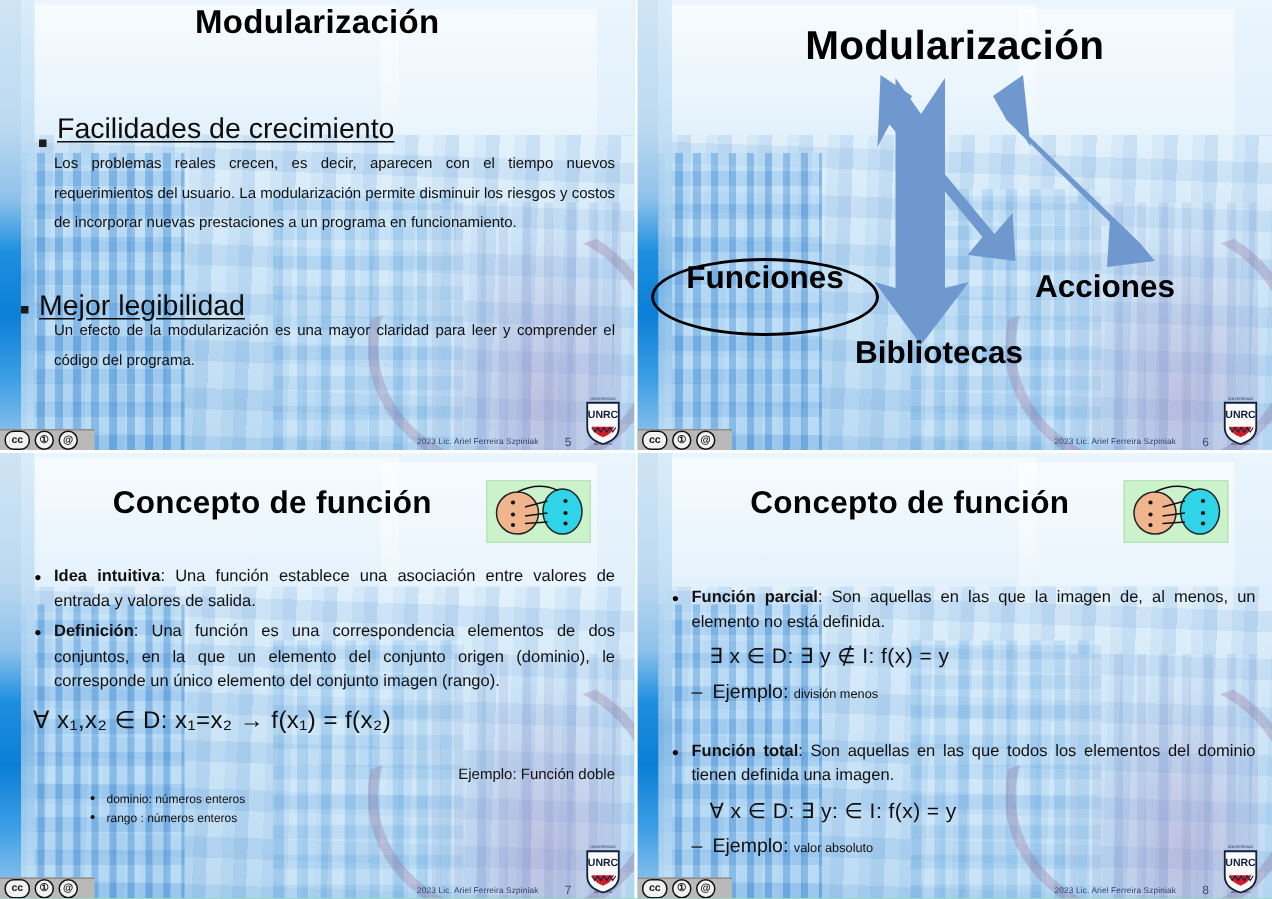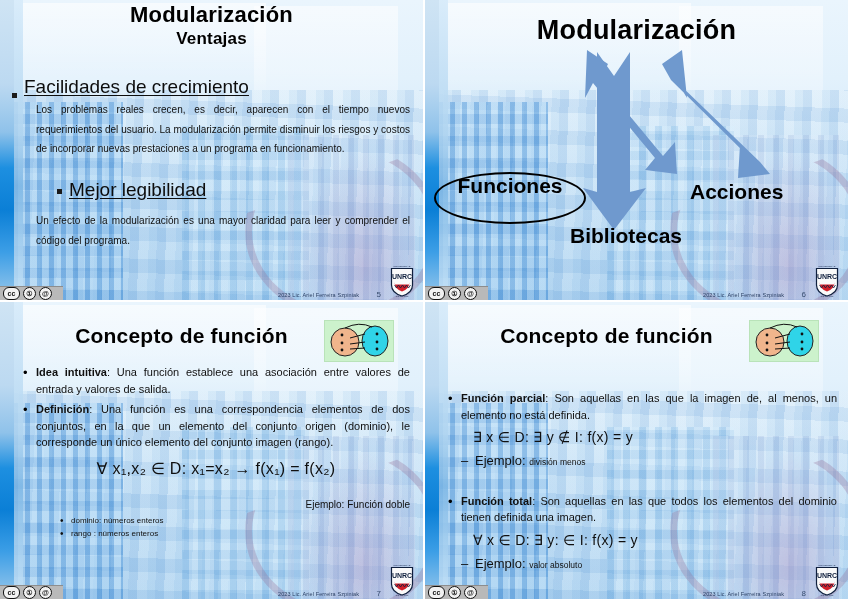--- a/index.html
+++ b/index.html
@@ -152,21 +152,21 @@
   ul.bl>li:before{
     content:"•";position:absolute;left:1px;top:-1px;font-size:13px;color:#000;
   }
   ul.sub{margin:2px 0 0 38px;padding:0;list-style:none;}
   ul.sub>li{position:relative;padding-left:11px;font-size:8px;line-height:1.7;}
   ul.sub>li:before{content:"•";position:absolute;left:0;top:-2px;font-size:10px;}
   .dash{position:relative;padding-left:14px;font-size:13px;margin-top:3px;}
   .dash:before{content:"–";position:absolute;left:0;top:0;}
   .small{font-size:8.5px;}
   .formula{font-size:14px;margin:4px 0 0 12px;letter-spacing:.3px;}
-  .formula.ctr{text-align:center;margin:6px 0 0 0;font-size:16px;}
+  .formula.ctr{margin:6px 0 0 0;font-size:16px;}
   b{font-weight:bold;}
 
   
   .footbar{
     position:absolute;left:0;bottom:0;height:14px;width:63px;
     background:#b9b9b9;border-top:1px solid #8d8d8d;
     display:flex;align-items:center;gap:3px;padding-left:3px;box-sizing:border-box;
   }
   .ccb{
     width:15px;height:11px;border-radius:6px;background:#f2f2f2;
@@ -205,29 +205,28 @@
       <div class="mauve"></div>
         <div class="arcwrap">
           <div class="arc"></div>
         </div>
     </div>
     <div class="stripe"></div>
     <div class="stripe2"></div>
 
     <div class="content">
       <div class="title-c s1-t1">Modularización</div>
-      <div class="title-c s1-t2">Ventajas</div>
-
-      <div class="h-bullet" style="left:12px;top:76px;width:290px;align-items:flex-end;">
+
+      <div class="h-bullet" style="left:26px;top:76px;width:290px;align-items:flex-end;">
         <span class="sq"></span>
         <span class="h-text">Facilidades de crecimiento</span>
       </div>
       <div class="para" style="left:36px;top:100px;width:374px;">Los problemas reales crecen, es decir, aparecen con el tiempo nuevos requerimientos del usuario. La modularización permite disminuir los riesgos y costos de incorporar nuevas prestaciones a un programa en funcionamiento.</div>
 
-      <div class="h-bullet" style="left:14px;top:179px;width:290px;margin-left:43px;">
+      <div class="h-bullet" style="left:14px;top:194px;width:290px;">
         <span class="sq"></span>
         <span class="h-text">Mejor legibilidad</span>
       </div>
       <div class="para" style="left:36px;top:211px;width:374px;">Un efecto de la modularización es una mayor claridad para leer y comprender el código del programa.</div>
     </div>
 
     <div class="footbar">
       <span class="ccb">cc</span>
       <span class="ccr">①</span>
       <span class="ccr">@</span>
@@ -327,21 +326,21 @@
         <path d="M25 23 L40 21" stroke="#111" stroke-width="1"></path>
         <path d="M25 28 L40 27" stroke="#111" stroke-width="1"></path>
         <circle cx="17" cy="14" r="1.4" fill="#111"></circle>
           <circle cx="17" cy="22" r="1.4" fill="#111"></circle>
         <circle cx="17" cy="29" r="1.4" fill="#111"></circle>
         <circle cx="52" cy="13" r="1.4" fill="#111"></circle>
           <circle cx="52" cy="21" r="1.4" fill="#111"></circle>
         <circle cx="52" cy="28" r="1.4" fill="#111"></circle>
       </svg>
 
-      <div class="body" style="left:22px;top:62px;width:388px;">
+      <div class="body" style="left:22px;top:74px;width:388px;">
         <ul class="bl">
           <li>
             <b>Idea intuitiva</b><span>: Una función establece una asociación entre valores de entrada y valores de salida.</span>
           </li>
           <li>
             <b>Definición</b><span>: Una función es una correspondencia elementos de dos conjuntos, en la que un elemento del conjunto origen (dominio), le corresponde un único elemento del conjunto imagen (rango).</span>
           </li>
         </ul>
         <div class="formula ctr">∀ x₁,x₂ ∈ D: x₁=x₂ → f(x₁) = f(x₂)</div>
         <div style="margin-top:16px;font-size:10px;text-align:right;">Ejemplo: Función doble</div>

